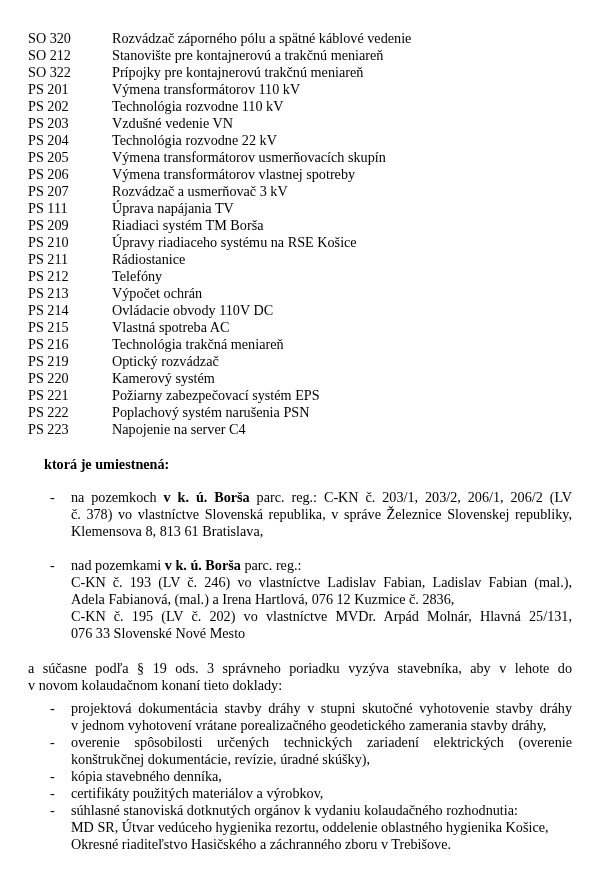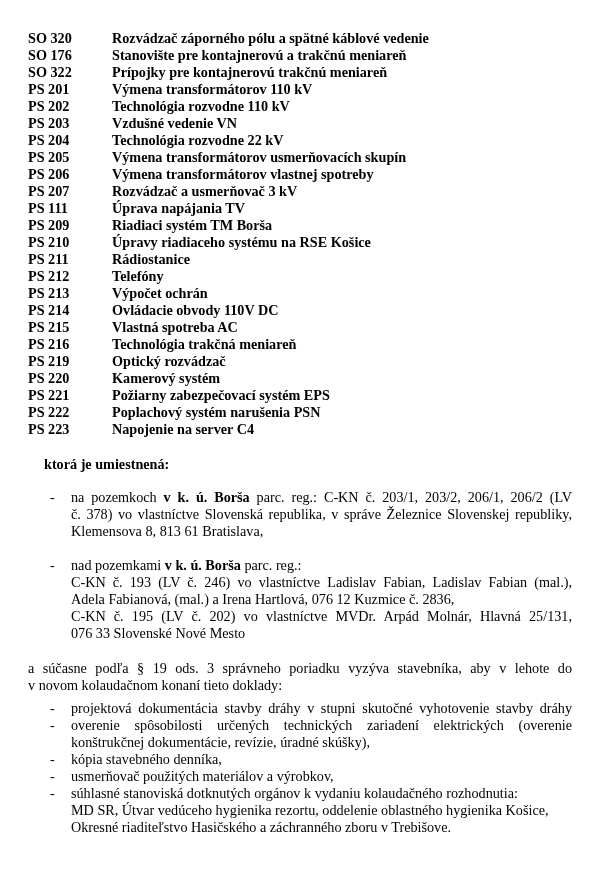--- a/index.html
+++ b/index.html
@@ -2,21 +2,21 @@
 <html><head>
 <meta charset="utf-8">
 <style>
   html, body { margin: 0; padding: 0; background: #ffffff; }
   body {
     width: 604px; height: 882px; overflow: hidden; position: relative;
     font-family: "Liberation Serif", serif; color: #000; font-size: 14.2px;
   }
   .page { position: absolute; left: 28px; top: 30px; width: 544px; }
   .code-table { display: block; }
-  .code-row { display: flex; height: 17px; line-height: 17px; font-weight: bold; white-space: nowrap; justify-content: space-between; }
+  .code-row { display: flex; height: 17px; line-height: 17px; font-weight: normal; white-space: nowrap; justify-content: space-between; }
   .code { width: 84px; flex: none; }
   .desc { flex: 1; }
   p { margin: 16px; font-weight: bold; }
   .intro { margin-top: 18px; line-height: 17px; }
   .loc-list, .doc-list { list-style: none; margin: 0; padding: 0; }
   .loc-item, .doc-item { position: relative; padding-left: 43px; line-height: 17px; text-align: justify; }
   .loc-item { margin-top: 16px; }
   .loc-item + .loc-item { margin-top: 16px; }
   .dash { position: absolute; left: 22px; top: 0; }
   .line { display: block; text-align: justify; text-align-last: justify; }
@@ -29,21 +29,21 @@
 <body>
 
 <div class="page">
 
   <div class="code-table">
     <div class="code-row">
         <span class="code">SO 320</span>
         <span class="desc">Rozvádzač záporného pólu a spätné káblové vedenie</span>
       </div>
     <div class="code-row">
-        <span class="code">SO 176</span>
+        <span class="code">SO 212</span>
         <span class="desc">Stanovište pre kontajnerovú a trakčnú meniareň</span>
       </div>
     <div class="code-row">
         <span class="code">SO 322</span>
         <span class="desc">Prípojky pre kontajnerovú trakčnú meniareň</span>
       </div>
     <div class="code-row">
         <span class="code">PS 201</span>
         <span class="desc">Výmena transformátorov 110 kV</span>
       </div>
@@ -150,33 +150,34 @@
 
   <div class="para">
     <span class="line">a súčasne podľa § 19 ods. 3 správneho poriadku vyzýva stavebníka, aby v lehote do</span>
     <span class="line last">v novom kolaudačnom konaní tieto doklady:</span>
   </div>
 
   <ul class="doc-list">
     <li class="doc-item">
       <span class="dash">-</span>
       <span class="line">projektová dokumentácia stavby dráhy v stupni skutočné vyhotovenie stavby dráhy</span>
+      <span class="line last">v jednom vyhotovení vrátane porealizačného geodetického zamerania stavby dráhy,</span>
     </li>
     <li class="doc-item">
       <span class="dash">-</span>
       <span class="line">overenie spôsobilosti určených technických zariadení elektrických (overenie</span>
       <span class="line last">konštrukčnej dokumentácie, revízie, úradné skúšky),</span>
     </li>
     <li class="doc-item">
       <span class="dash">-</span>
       <span class="line last">kópia stavebného denníka,</span>
     </li>
     <li class="doc-item">
       <span class="dash">-</span>
-      <span class="line last">usmerňovač použitých materiálov a výrobkov,</span>
+      <span class="line last">certifikáty použitých materiálov a výrobkov,</span>
     </li>
     <li class="doc-item">
       <span class="dash">-</span>
       <span class="line last">súhlasné stanoviská dotknutých orgánov k vydaniu kolaudačného rozhodnutia:</span>
       <span class="line last">MD SR, Útvar vedúceho hygienika rezortu, oddelenie oblastného hygienika Košice,</span>
       <span class="line last">Okresné riaditeľstvo Hasičského a záchranného zboru v Trebišove.</span>
     </li>
   </ul>
 
 </div>

